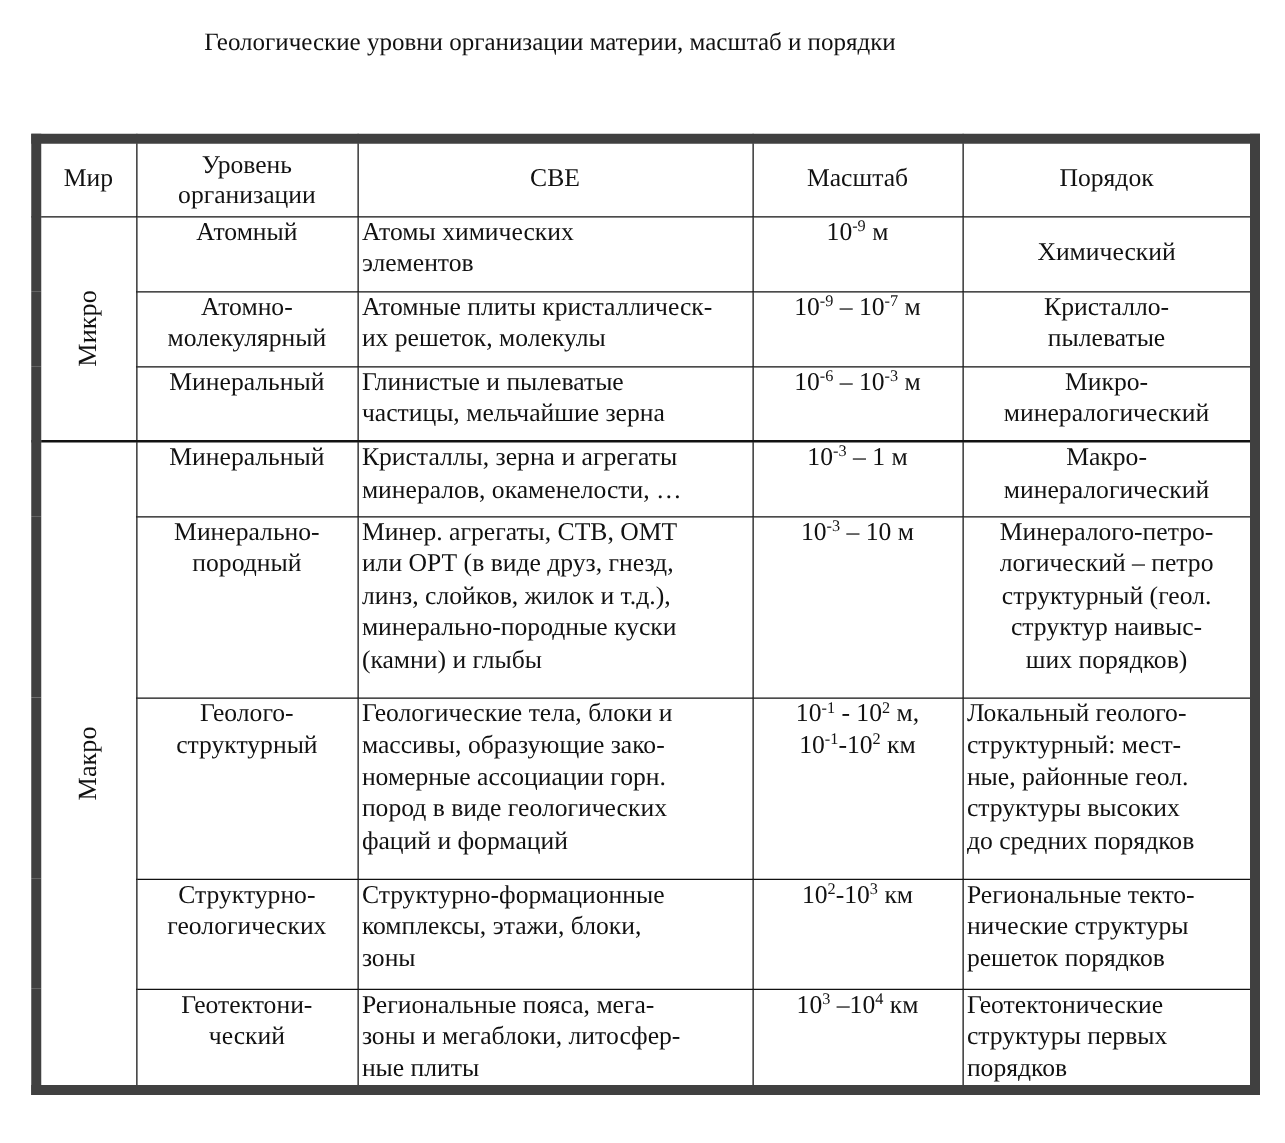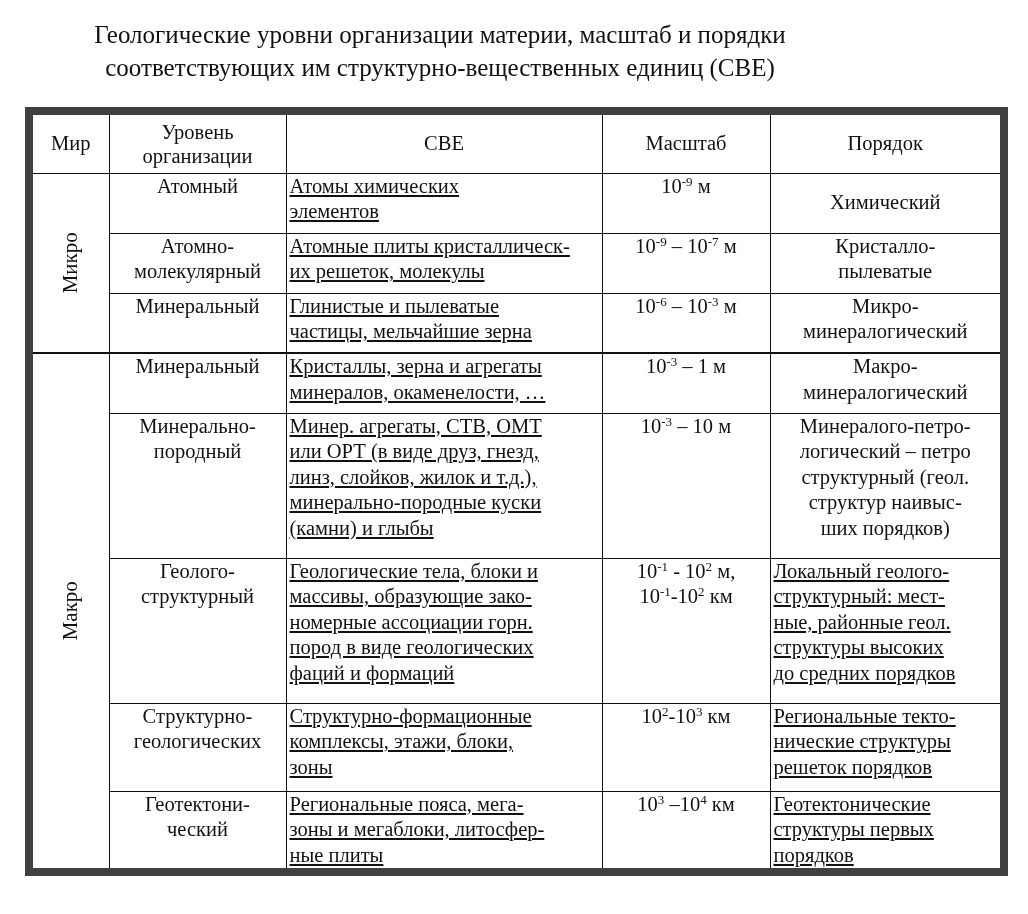--- a/index.html
+++ b/index.html
@@ -2,47 +2,46 @@
 <html><head>
 <meta charset="utf-8">
 <style>
   html, body { margin:0; padding:0; background:#ffffff; }
   body {
     width:1028px; height:914px; position:relative; overflow:hidden;
     font-family:"Liberation Serif","DejaVu Serif",serif; color:#111;
   }
   .title {
     position:absolute; left:0; top:18px; width:880px; text-align:center;
-    font-size:25px; line-height:33px;
+    font-size:20px; line-height:33px;
   }
   table {
     position:absolute; left:25px; top:107px;
     border-collapse:collapse; table-layout:fixed;
     border:8px solid #404040;
     font-size:20.5px; line-height:25.5px;
   }
   td, th { border:1.5px solid #111; padding:0 3px; vertical-align:top; font-weight:normal; }
   th { vertical-align:middle; text-align:center; }
   .c { text-align:center; }
-  .l { text-align:left; padding-left:3px;text-decoration:underline; }
+  .l { text-align:left; padding-left:3px; }
   .world { vertical-align:middle; text-align:center; padding:0; }
   .vert {
     display:inline-block; transform:rotate(-90deg); white-space:nowrap;
     font-size:21px;
   }
   .pre { white-space:pre-line; }
   sup { font-size:13px; line-height:0; vertical-align:7px; }
   .mid { vertical-align:middle; }
 </style>
 </head>
 <body>
 
 <div class="title">
   <div>Геологические уровни организации материи, масштаб и порядки</div>
-  <div>соответствующих им структурно-вещественных единиц (СВЕ)</div>
 </div>
 
 <table>
   <colgroup>
     <col style="width:80px">
     <col style="width:177px">
     <col style="width:316px">
     <col style="width:168px">
     <col style="width:234px">
   </colgroup>

